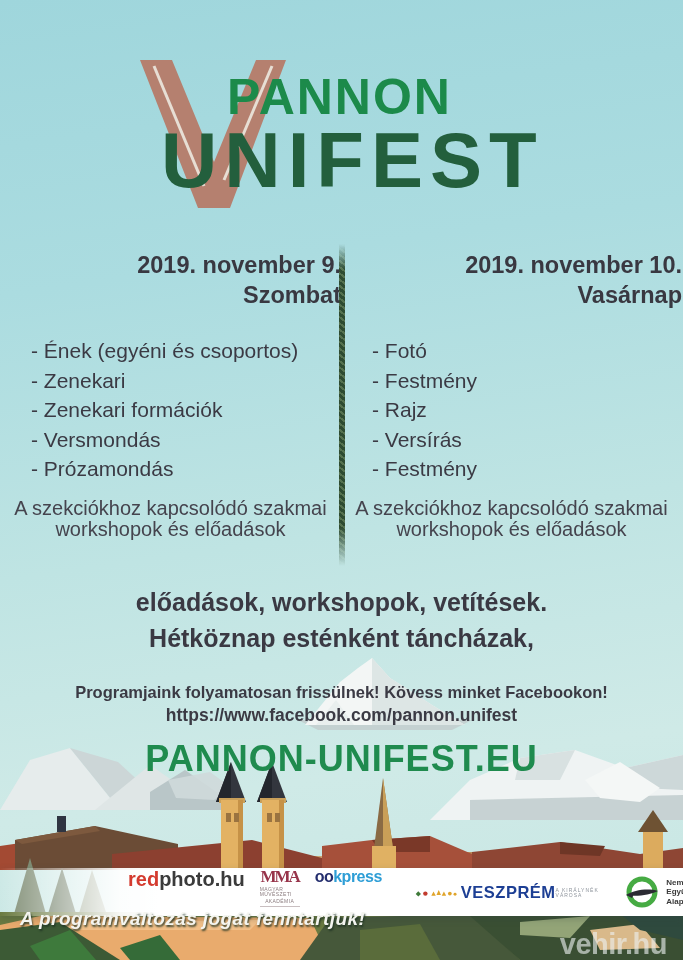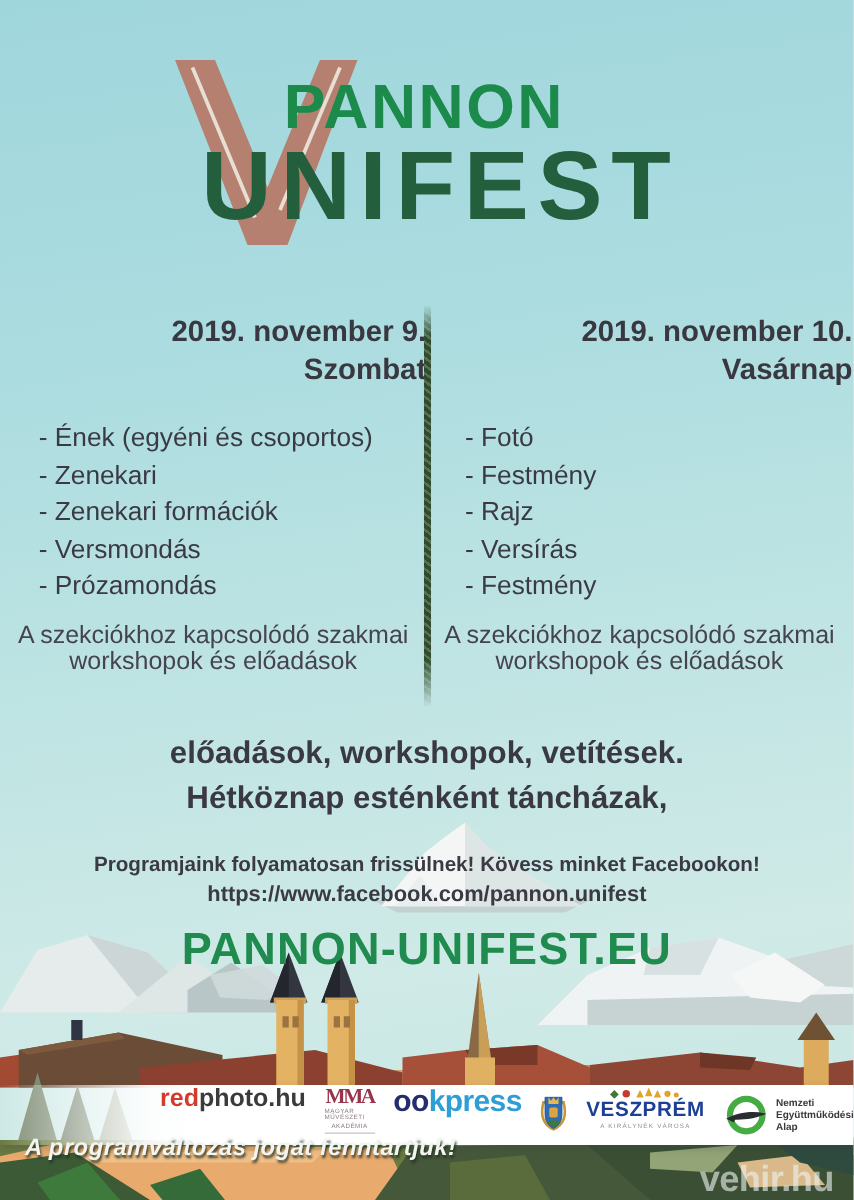--- a/index.html
+++ b/index.html
@@ -4,21 +4,21 @@
 <style>
   html,body{margin:0;padding:0;background:#e8e8e8;}
   .poster{
     position:relative;width:683px;height:960px;overflow:hidden;
     font-family:"Liberation Sans",sans-serif;
     background:linear-gradient(172deg,#9fd6dc 0%,#abdce0 28%,#bfe4e3 55%,#cfeae7 78%,#c7e6e3 100%);
   }
   
   .scene{position:absolute;left:0;bottom:0;width:683px;height:330px;z-index:1;}
   
-  .logo{position:absolute;top:0;left:0;width:683px;height:240px;z-index:3;}
+  .logo{position:absolute;top:12px;left:0;width:683px;height:240px;z-index:3;}
   .v-mark{position:absolute;left:138px;top:46px;width:150px;height:152px;}
   .pannon{
     position:absolute;left:227px;top:60px;
     font-size:50px;font-weight:700;letter-spacing:2px;color:#1c8a4a;line-height:1;
   }
   .unifest{
     position:absolute;left:161px;top:109px;
     font-size:78px;font-weight:700;letter-spacing:7px;color:#235f3d;line-height:1;
   }
   
@@ -49,23 +49,23 @@
     background:linear-gradient(90deg,rgba(255,255,255,0) 0px,rgba(255,255,255,.5) 60px,rgba(255,255,255,.94) 120px,#ffffff 160px);
     box-shadow:0 3px 7px rgba(50,70,70,.28);
     display:flex;gap:15px;padding-left:128px;box-sizing:border-box;
   }
   .redphoto{font-size:20px;font-weight:700;white-space:nowrap;}
   .redphoto .r1{color:#d43b2f;} .redphoto .r2{color:#3b3b3b;}
   .mma{display:flex;flex-direction:column;align-items:center;line-height:1;}
   .mma-mark{font-size:17px;font-weight:700;letter-spacing:-2px;color:#97344a;font-family:"Liberation Serif",serif;}
   .mma-cap{font-size:5px;color:#8a7b7e;letter-spacing:.4px;margin-top:2px;}
   .mma-rule{width:40px;height:1px;background:#c9bfc1;margin-top:2px;}
-  .ookpress{font-size:24px;font-weight:700;letter-spacing:-.5px;white-space:nowrap;}
+  .ookpress{font-size:16px;font-weight:700;letter-spacing:-.5px;white-space:nowrap;}
   .ookpress .o1{color:#242e6e;} .ookpress .o2{color:#2e9ed6;} .ookpress .o3{color:#2e9ed6;}
-  .veszprem{display:flex;flex-direction:column;align-items:center;line-height:1;}
+  .veszprem{display:flex;flex-direction:row;align-items:center;line-height:1;}
   .veszprem-name{font-size:16.5px;font-weight:700;color:#1d3f94;letter-spacing:.5px;margin-top:1px;}
   .veszprem-tag{font-size:5px;color:#8d939b;letter-spacing:1px;margin-top:2px;}
   .nea{display:flex;align-items:center;gap:6px;}
   .nea-text{font-size:8px;font-weight:700;color:#3a3a3a;line-height:9.5px;}
   
   .footer-note{
     position:absolute;top:908px;left:20px;z-index:5;
     font-size:19px;font-weight:700;font-style:italic;color:#f4f5f0;letter-spacing:.4px;
     text-shadow:1px 2px 2px rgba(30,50,35,.85);
   }

